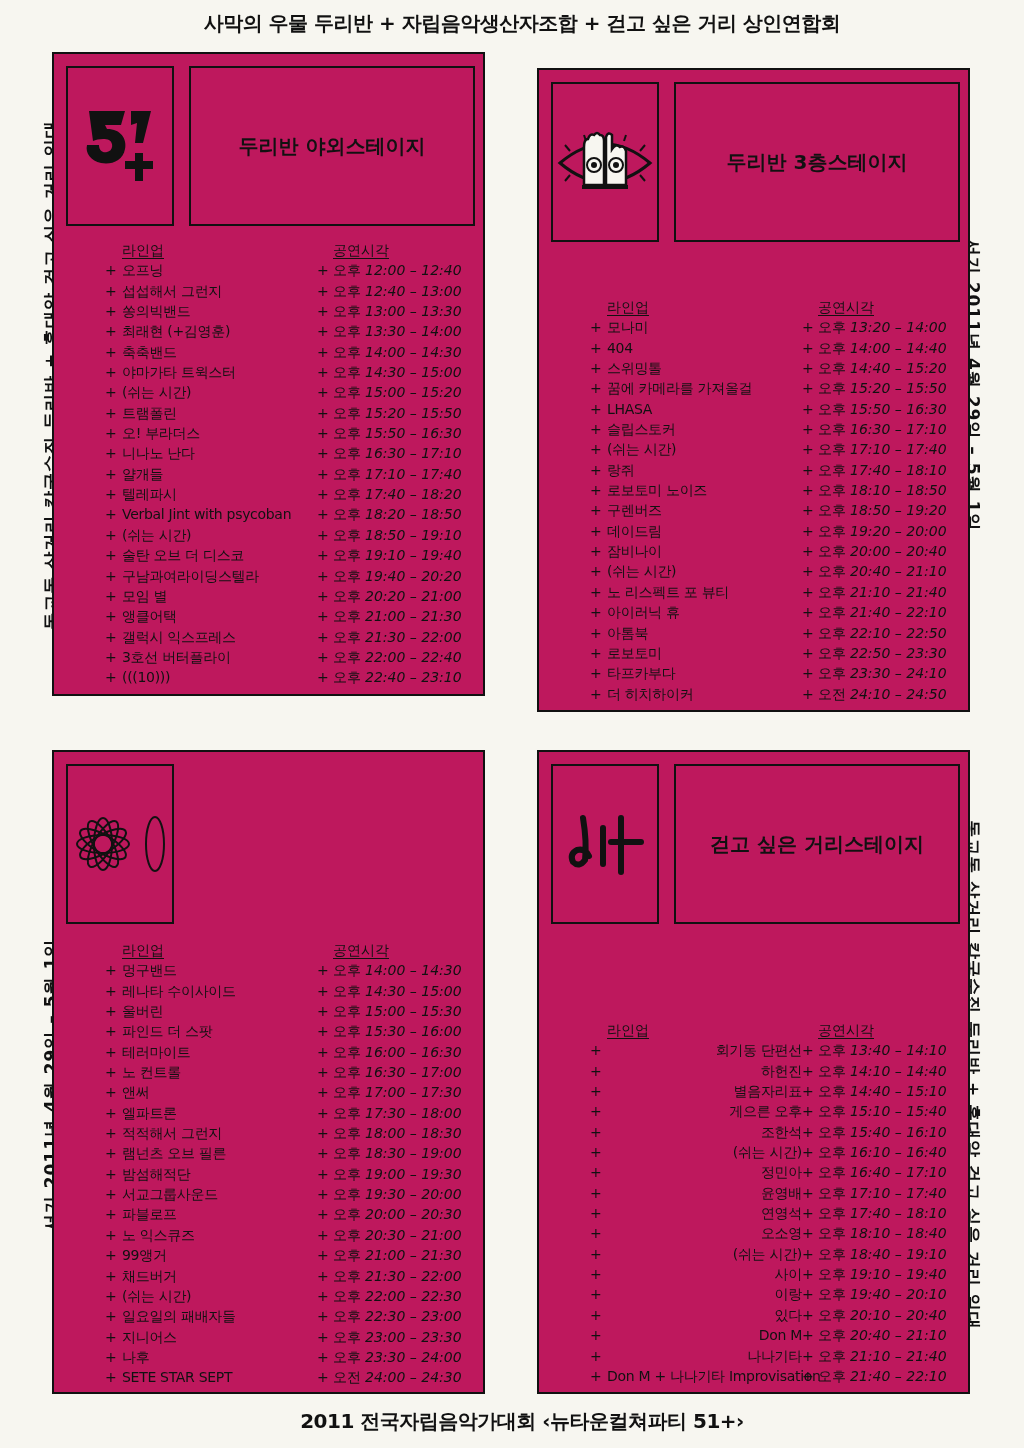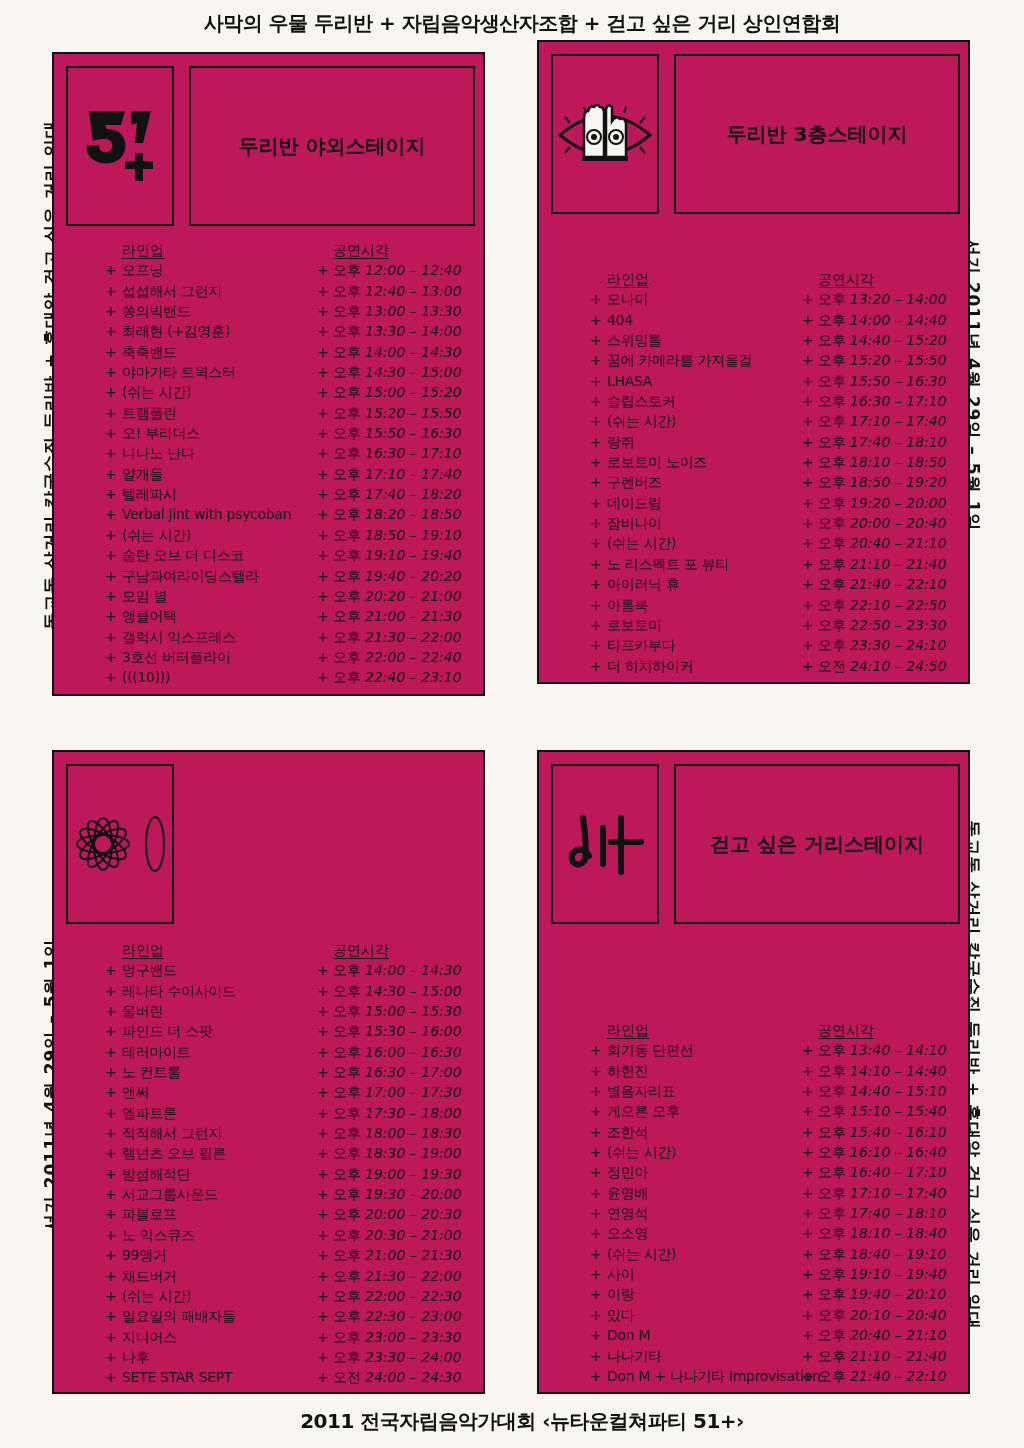--- a/index.html
+++ b/index.html
@@ -21,21 +21,21 @@
   .side-left-top { left:40px; top:375px; transform-origin:left top; transform:rotate(-90deg) translateX(-50%); }
   .side-right-top { left:984px; top:385px; transform-origin:left top; transform:rotate(90deg) translateX(-50%); }
   .side-left-bottom { left:40px; top:1085px; transform-origin:left top; transform:rotate(-90deg) translateX(-50%); }
   .side-right-bottom { left:984px; top:1075px; transform-origin:left top; transform:rotate(90deg) translateX(-50%); }
 
   .stage {
     position:absolute; width:433px; height:644px;
     border:2px solid #111; box-sizing:border-box; background:#be185d;
   }
   .stage.s1 { left:52px; top:52px; }
-  .stage.s2 { left:537px; top:40px; }
+  .stage.s2 { left:537px; top:68px; }
   .stage.s3 { left:52px; top:750px; }
   .stage.s4 { left:537px; top:750px; }
 
   .logo-box {
     position:absolute; left:12px; top:12px; width:108px; height:160px;
     border:2px solid #111; box-sizing:border-box;
     display:flex; align-items:center; justify-content:center;
   }
   .title-box {
     position:absolute; left:135px; top:12px; width:286px; height:160px;
@@ -53,21 +53,21 @@
     font-size:14px;
   }
   .lineup .h.name { margin-left:17px; width:195px; }
   .lineup .h.time { margin-left:16px; }
   .row { display:flex; white-space:nowrap; }
   .row .plus1 { width:17px; }
   .row .name { width:195px; overflow:visible; letter-spacing:-0.3px; }
   .row .plus2 { width:16px; }
   .row .time { font-style:italic; }
   .row .time .ap { font-style:normal; margin-right:4px; }
-  .s4 .row .name { width:195px; }
+  .s4 .row .name { width:195px;text-align:right; }
 </style>
 </head>
 <body>
 
 <div class="header-title">사막의 우물 두리반 + 자립음악생산자조합 + 걷고 싶은 거리 상인연합회</div>
 
 <div class="side-text side-left-top">동교동 삼거리 칼국수집 두리반 + 홍대앞 걷고 싶은 거리 일대</div>
 <div class="side-text side-right-top">서기 2011년 4월 29일 – 5월 1일</div>
 <div class="side-text side-left-bottom">서기 2011년 4월 29일 – 5월 1일</div>
 <div class="side-text side-right-bottom">동교동 삼거리 칼국수집 두리반 + 홍대앞 걷고 싶은 거리 일대</div>

